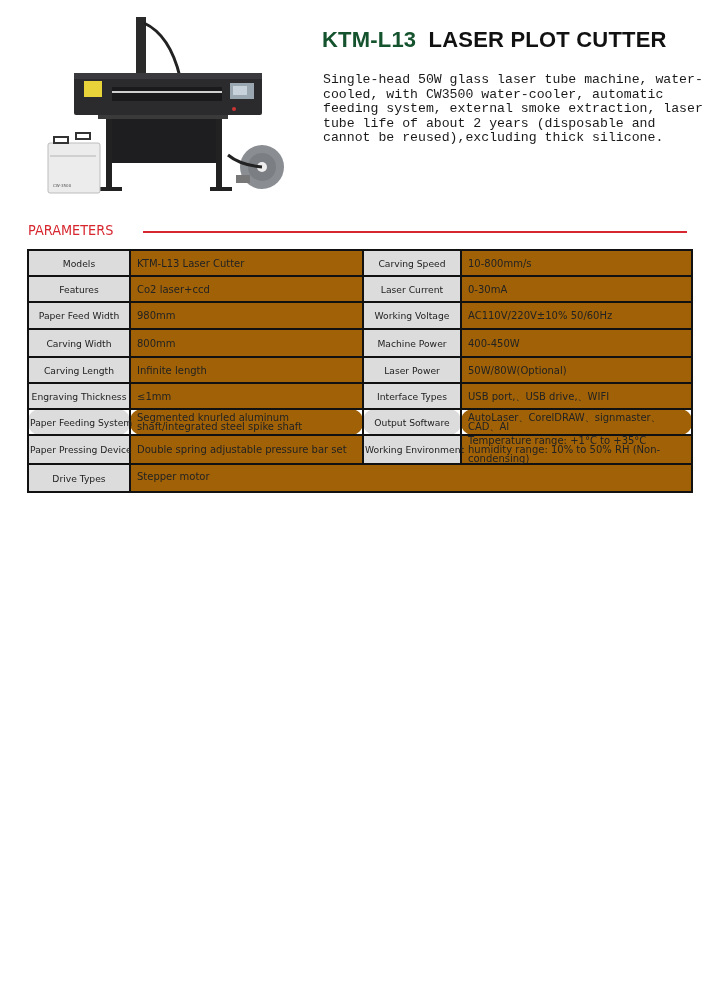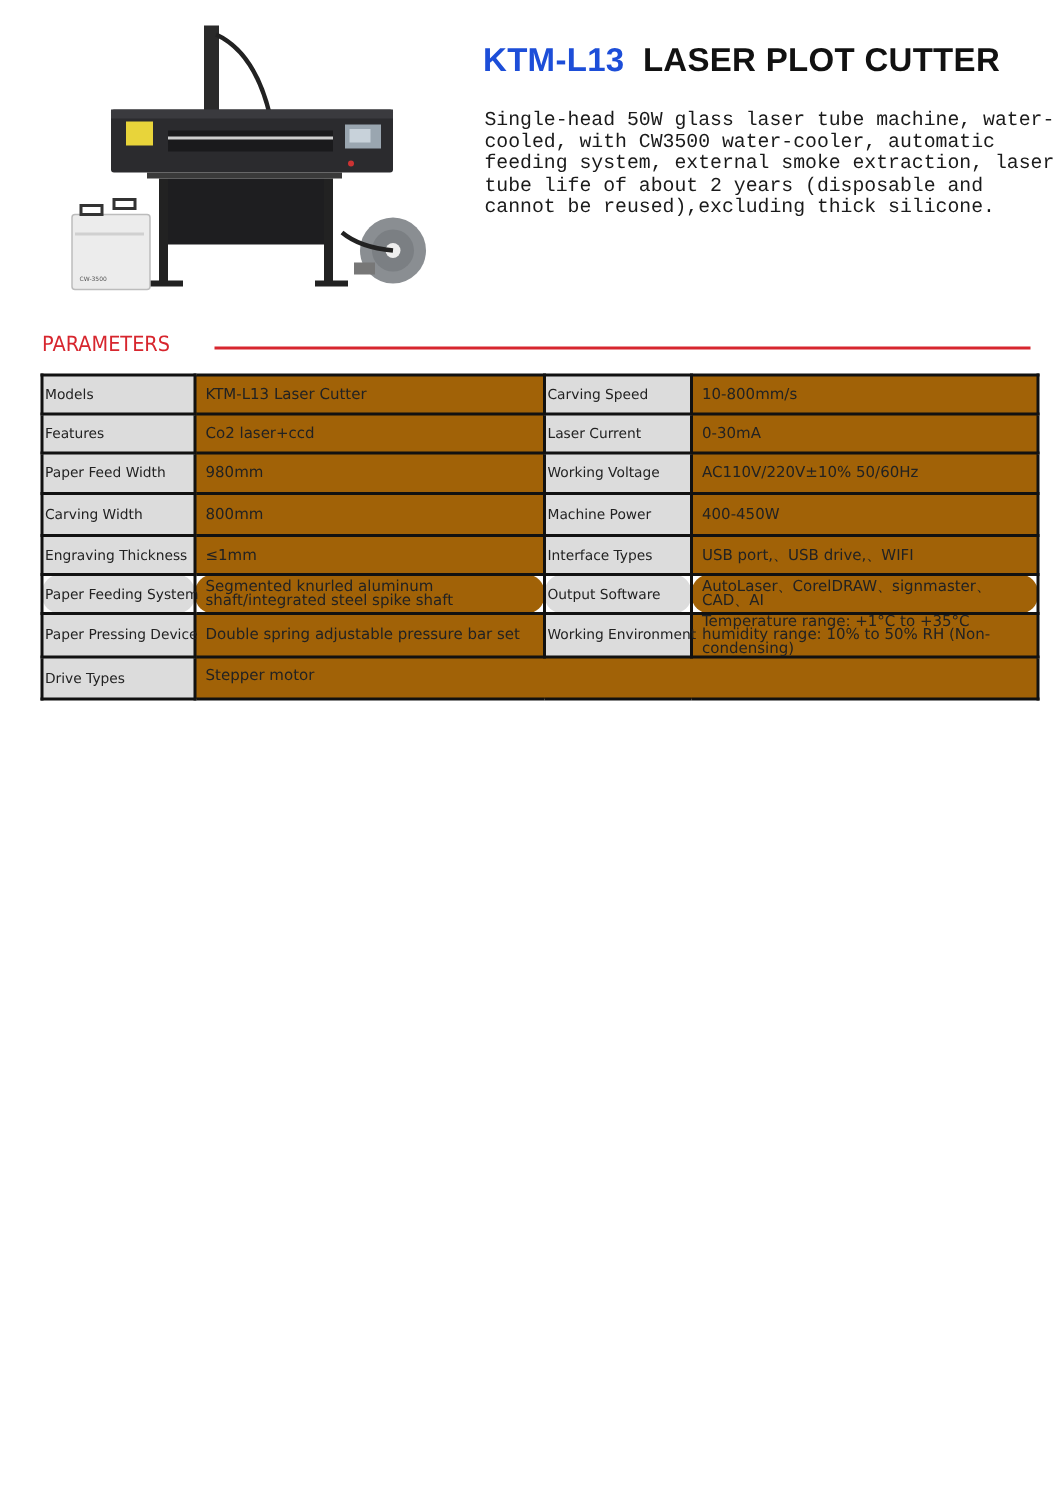--- a/index.html
+++ b/index.html
@@ -2,31 +2,31 @@
 <html><head>
   <meta charset="utf-8">
   <style>
     * { box-sizing: border-box; margin: 0; padding: 0; }
     body {
       width: 707px; height: 1000px; background: #ffffff; position: relative;
       font-family: "Liberation Sans", "DejaVu Sans", sans-serif; color: #1a1a1a; overflow: hidden;
     }
     .product-image { position: absolute; left: 40px; top: 15px; width: 270px; height: 190px; }
     .title { position: absolute; left: 322px; top: 27px; font-size: 22px; font-weight: bold; letter-spacing: 0.2px; white-space: nowrap; }
-    .title .model { color: #1d4ed8; }
+    .title .model { color: #14532d; }
     .title .name { color: #111; margin-left: 6px; }
     .desc { position: absolute; left: 323px; top: 73px; width: 384px; font-size: 14.2px; line-height: 14.5px; color: #1a1a1a; font-family: Liberation Mono, monospace; font-size: 13.2px; }
     .section-head { position: absolute; left: 28px; top: 222px; font-size: 14px; color: #d7262e; font-weight: normal; letter-spacing: 0px; font-family: "DejaVu Sans", sans-serif; transform: scaleX(0.92); transform-origin: left; }
     .section-line { position: absolute; left: 143px; top: 231px; width: 544px; height: 1.5px; background: #d7262e; }
     table.params {
       position: absolute; left: 27px; top: 249px; width: 664px; border-collapse: collapse;
       font-family: "DejaVu Sans", sans-serif; table-layout: fixed;
     }
     table.params td { border: 2px solid #111; vertical-align: middle; }
-    td.lbl { background: #dcdcdc; font-size: 9.2px; color: #222; white-space: nowrap; padding: 0 1px; }
+    td.lbl { background: #dcdcdc; text-align: center; font-size: 9.2px; color: #222; white-space: nowrap; padding: 0 1px; }
     td.val { background: #a16207; font-size: 10px; color: #222; padding: 0 6px; line-height: 9px; }
     tr.r0 td { height: 26px; }
     tr.r1 td { height: 26px; }
     tr.r2 td { height: 27px; }
     tr.r3 td { height: 28px; }
     tr.r4 td { height: 26px; }
     tr.r5 td { height: 26px; }
     tr.r6 td { height: 26px; border-radius: 12px; }
     tr.r7 td { height: 26px; }
     tr.r8 td { height: 28px; vertical-align: top; }
@@ -109,20 +109,26 @@
     <td class="val">980mm</td>
     <td class="lbl">Working Voltage</td>
     <td class="val">AC110V/220V±10%  50/60Hz</td>
   </tr>
   <tr class="r3">
     <td class="lbl">Carving Width</td>
     <td class="val">800mm</td>
     <td class="lbl">Machine Power</td>
     <td class="val">400-450W</td>
   </tr>
+  <tr class="r4">
+    <td class="lbl">Carving Length</td>
+    <td class="val">Infinite length</td>
+    <td class="lbl">Laser Power</td>
+    <td class="val">50W/80W(Optional)</td>
+  </tr>
   <tr class="r5">
     <td class="lbl">Engraving Thickness</td>
     <td class="val">≤1mm</td>
     <td class="lbl">Interface Types</td>
     <td class="val">USB port,、USB drive,、WIFI</td>
   </tr>
   <tr class="r6">
     <td class="lbl">Paper Feeding System</td>
     <td class="val">Segmented knurled aluminum shaft/integrated steel spike shaft</td>
     <td class="lbl">Output Software</td>

